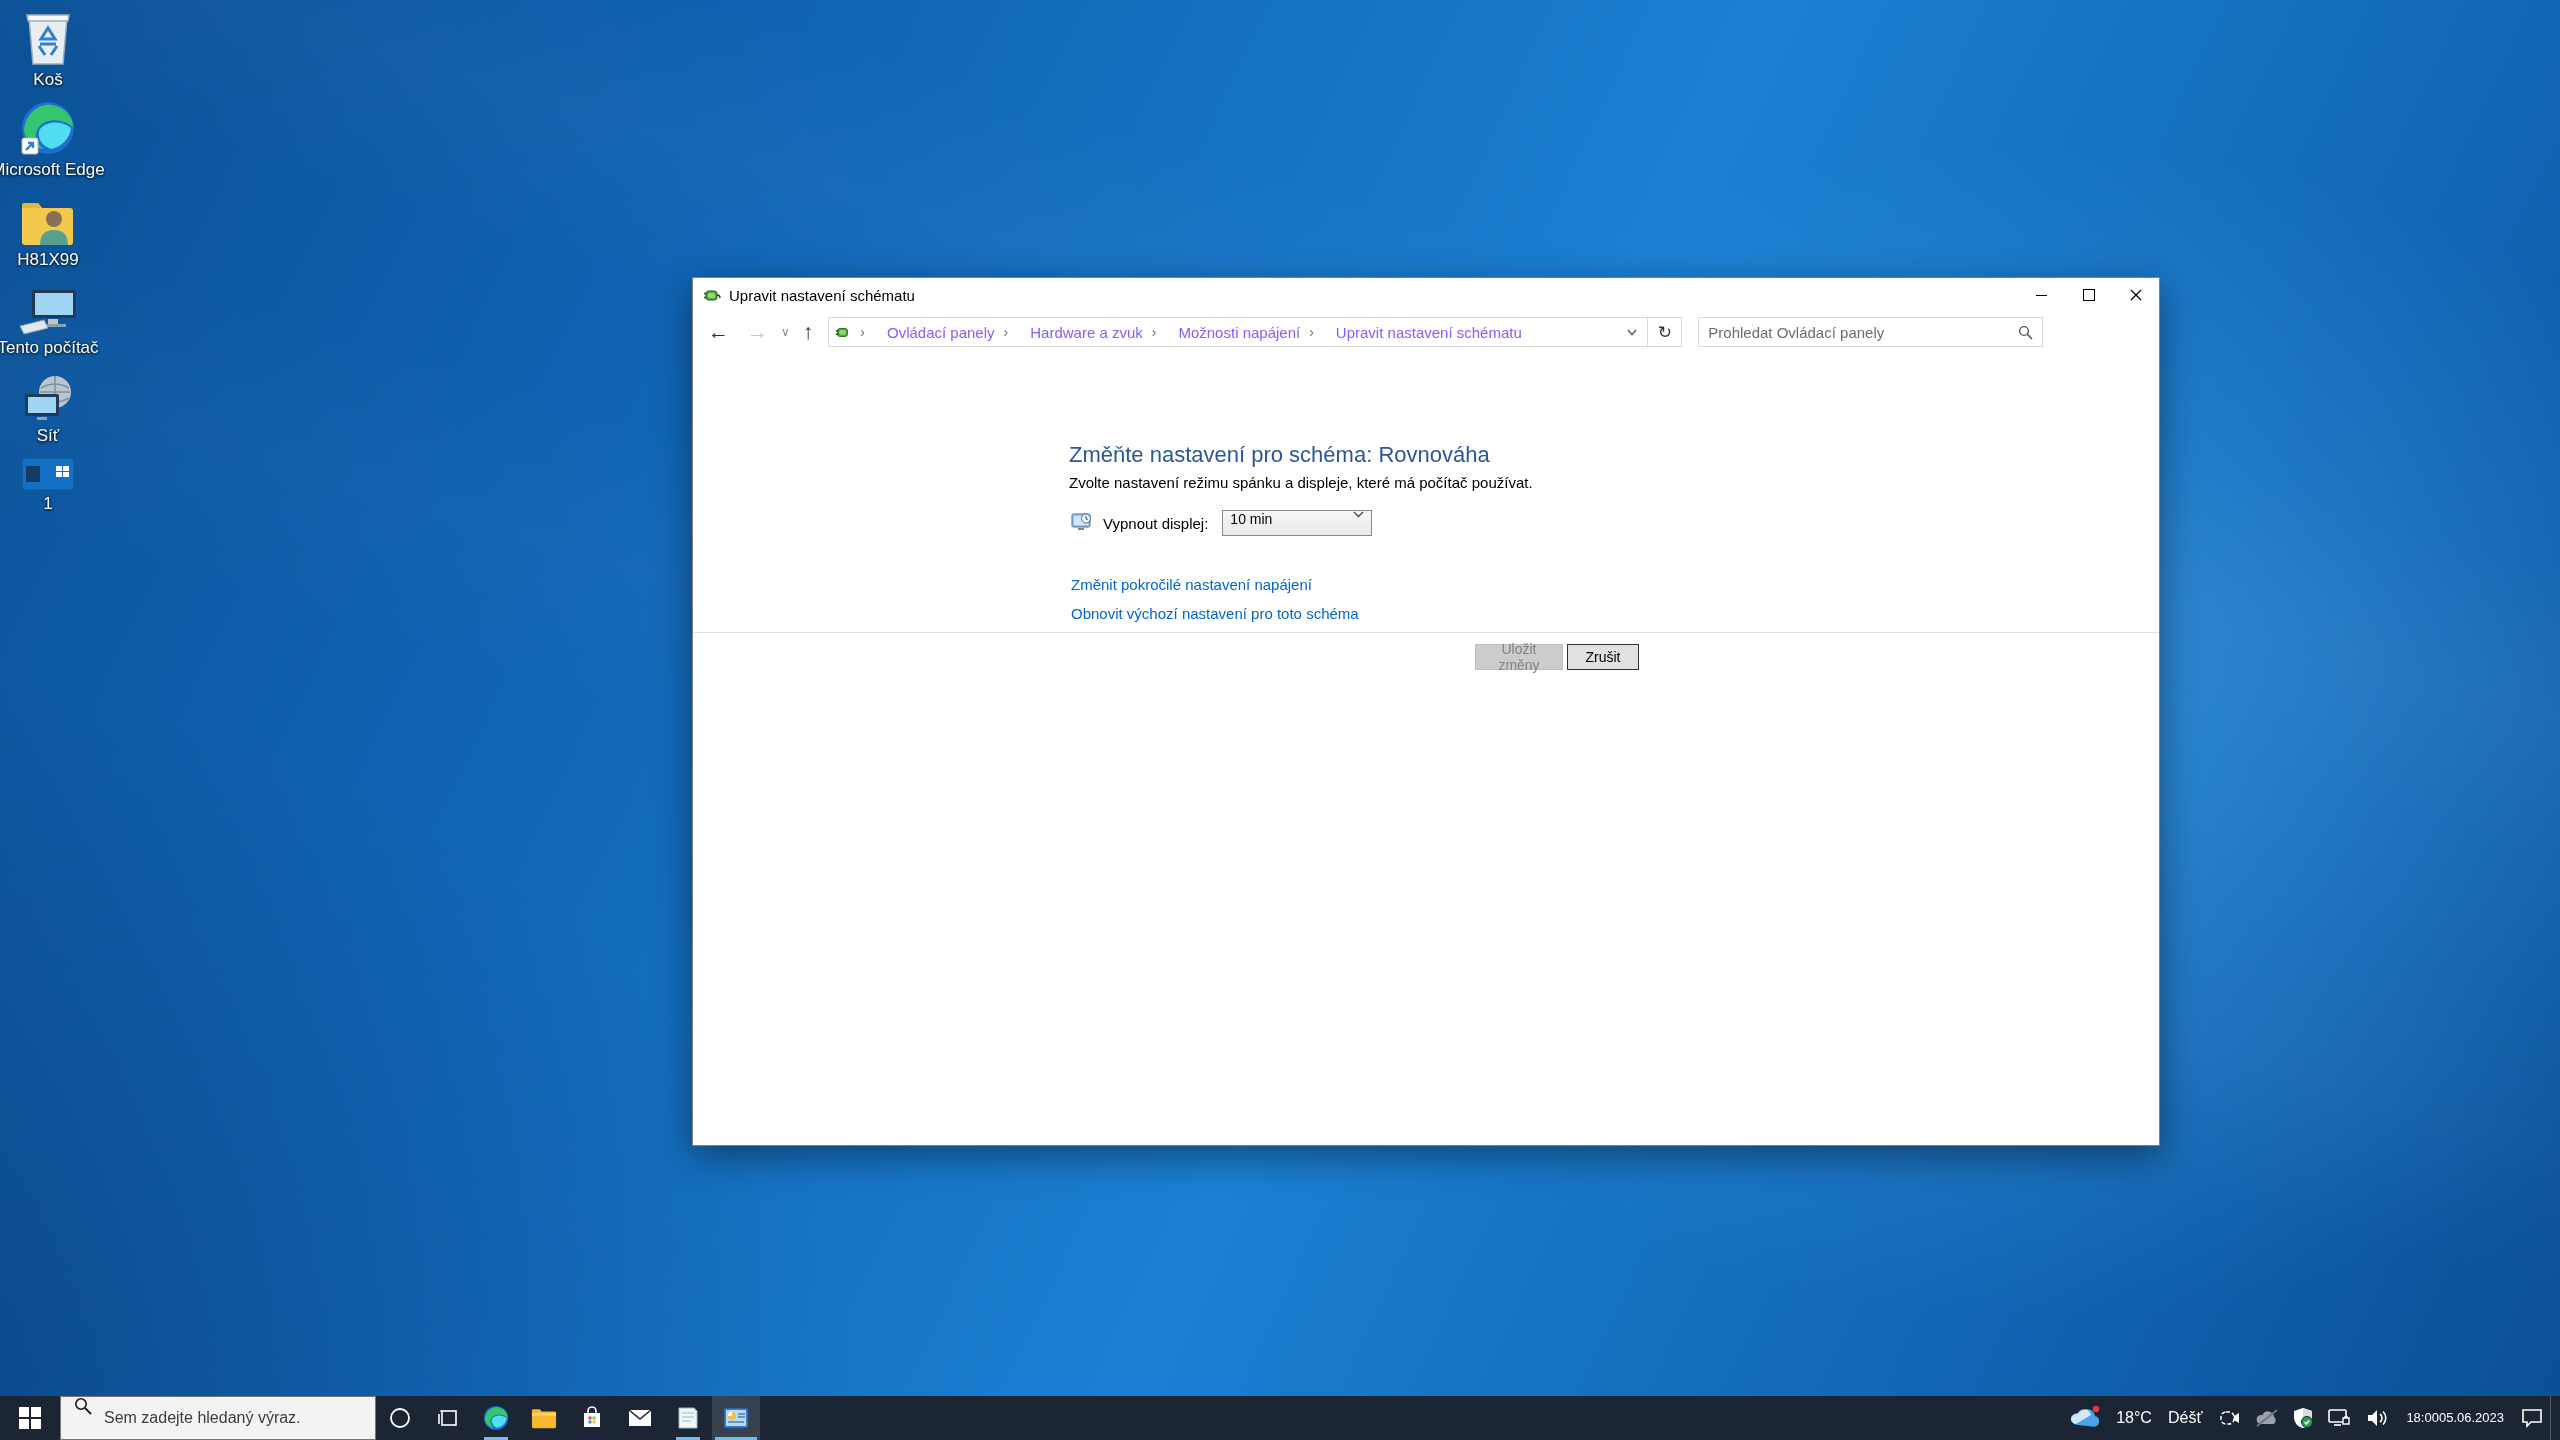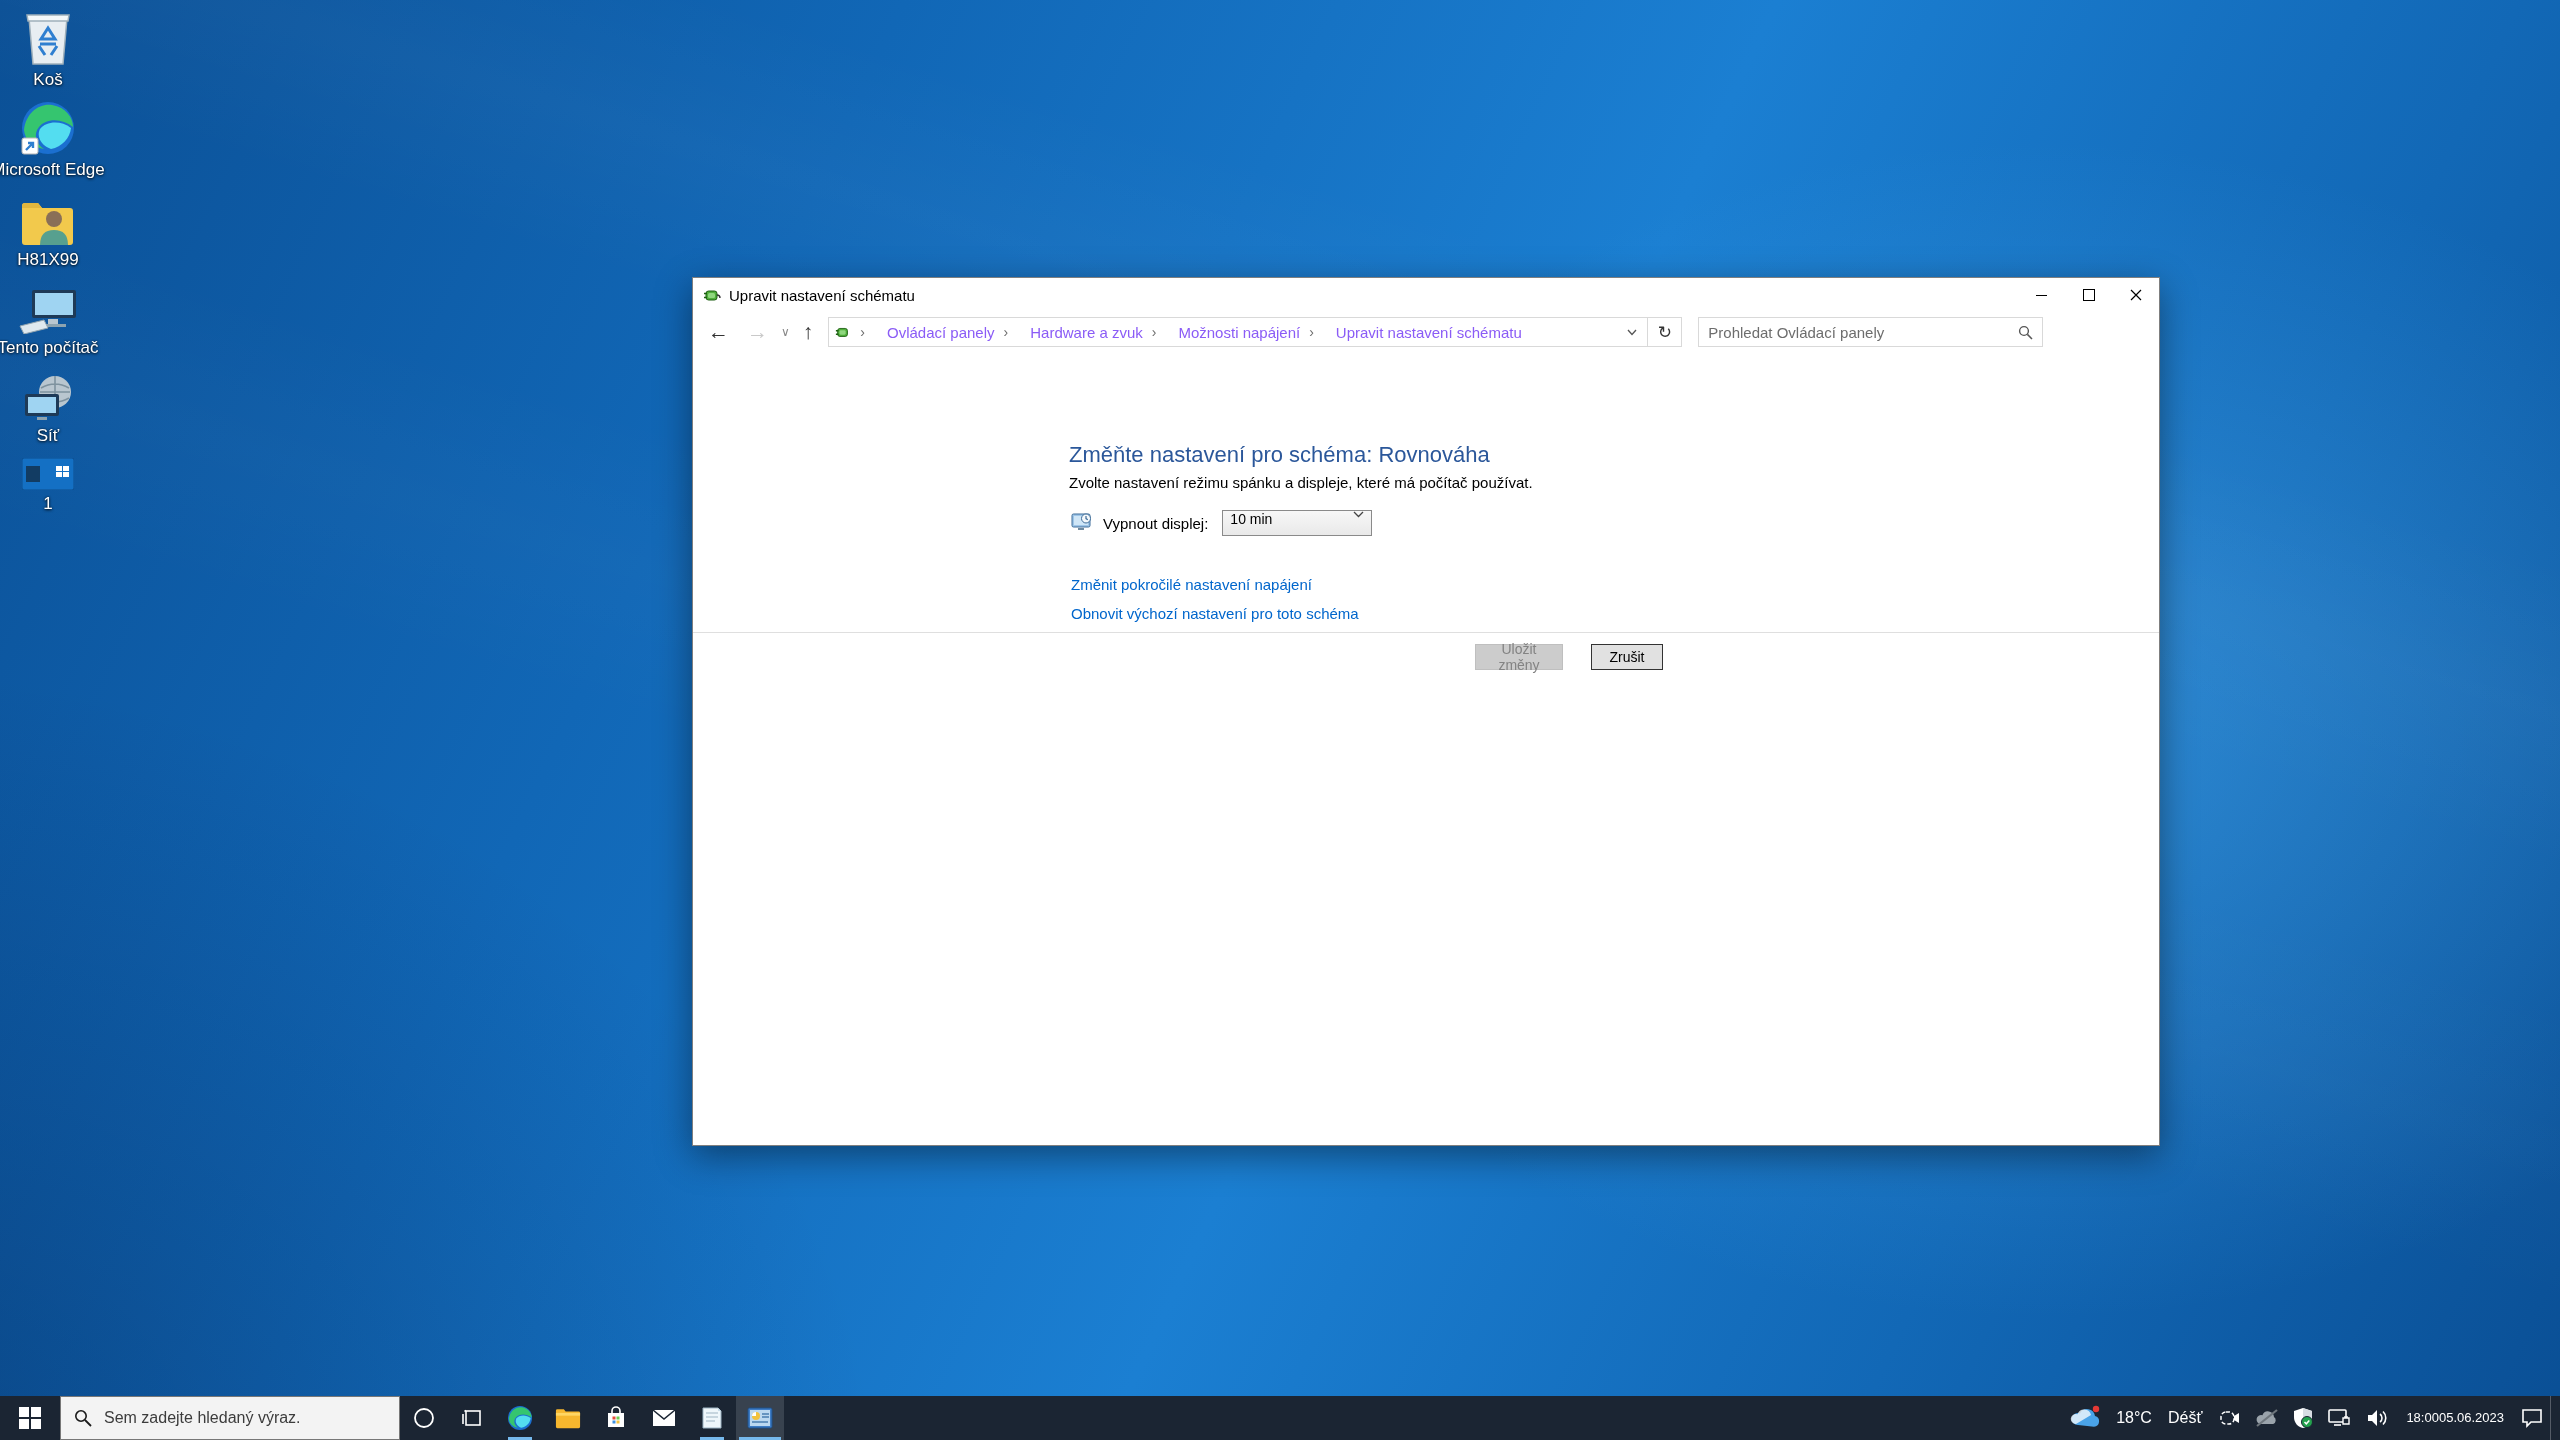--- a/index.html
+++ b/index.html
@@ -57,30 +57,30 @@
   .h1{position:absolute;left:376px;top:90px;font-size:22px;font-weight:400;color:#2b579a;}
   .desc{position:absolute;left:376px;top:122px;font-size:15px;color:#000;}
   .setting-row{position:absolute;left:378px;top:158px;display:flex;align-items:center;}
   .setting-label{font-size:15px;color:#000;margin-left:10px;}
   .combo{margin-left:14px;width:150px;height:26px;border:1px solid #8a8a8a;background:linear-gradient(#f7f7f7,#e9e9e9);
     display:flex;box-sizing:border-box;}
   .combo .val{flex:1;font-size:14px;color:#000;padding-left:7px;}
   .combo .chev{padding-right:7px;}
   .linkrow{position:absolute;left:378px;font-size:15px;color:#0066cc;text-decoration:none;display:block;}
   .sep-line{position:absolute;left:0;top:280px;width:100%;height:1px;background:#dfdfdf;}
-  .btnrow{position:absolute;top:292px;left:782px;display:flex;gap:28px;}
+  .btnrow{position:absolute;top:292px;left:782px;display:flex;gap:4px;}
   .wbtn{height:26px;font-size:14px;display:flex;align-items:center;justify-content:center;box-sizing:border-box;font-family:inherit;}
   .wbtn.save{width:88px;background:#cccccc;border:1px solid #bfbfbf;color:#838383;}
   .wbtn.cancel{width:72px;background:#e1e1e1;border:1px solid #333;color:#000;}
 
   
   .taskbar{position:absolute;left:0;bottom:0;width:2560px;height:44px;background:#1b2533;display:flex;align-items:stretch;}
   .tb-left{display:flex;align-items:stretch;}
   .tbbtn{width:60px;display:flex;align-items:center;justify-content:center;}
-  .tb-search{width:340px;background:#f3f3f3;border:1px solid #777;display:flex;align-items:center;box-sizing:border-box;margin:0;}
+  .tb-search{width:316px;background:#f3f3f3;border:1px solid #777;display:flex;box-sizing:border-box;margin:0;}
   .tb-search input{border:none;outline:none;background:transparent;font-size:16px;color:#3c3c3c;flex:1;font-family:inherit;}
   .tb-search input::placeholder{color:#3c3c3c;opacity:1;}
   .tb-search .mag{padding:0 10px 0 13px;}
   .appbtn{width:48px;display:flex;align-items:center;justify-content:center;position:relative;}
   .appbtn.active{background:#38424f;}
   .runline{position:absolute;bottom:0;left:12px;right:12px;height:3px;background:#76b9ed;}
   .appbtn.active .runline{left:3px;right:3px;}
   .tb-right{margin-left:auto;display:flex;align-items:stretch;}
   .traybtn{display:flex;align-items:center;justify-content:center;padding:0 7px;}
   .weather{display:flex;align-items:center;gap:16px;padding:0 10px;color:#fff;font-size:16px;}

